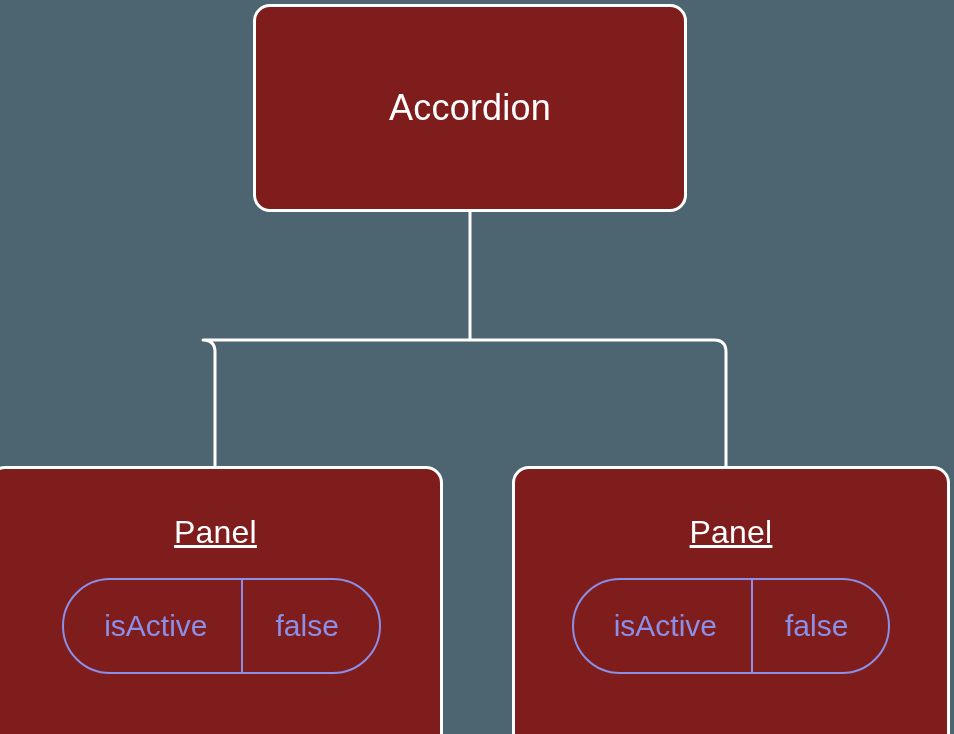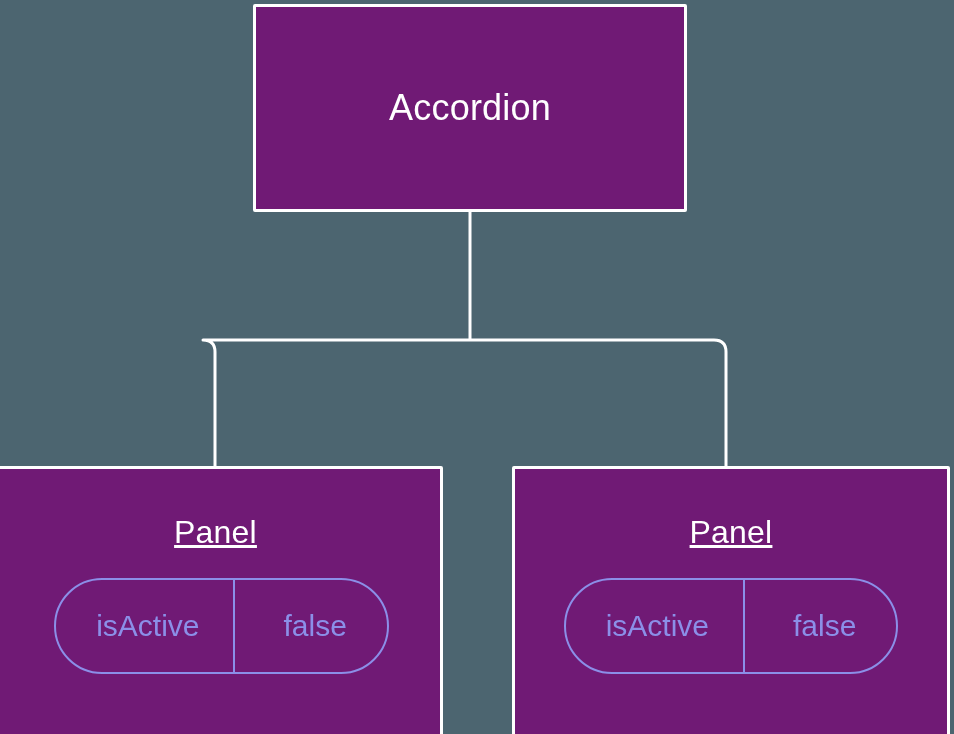--- a/index.html
+++ b/index.html
@@ -22,23 +22,23 @@
     position: absolute;
     left: 0; top: 0;
     width: 954px; height: 734px;
     pointer-events: none;
   }
 
   
   .node {
     position: absolute;
     box-sizing: border-box;
-    background: #701a75;
+    background: #7f1d1d;
     border: 3px solid #ffffff;
-    border-radius: 2px;
+    border-radius: 17px;
     display: flex;
     flex-direction: column;
     align-items: center;
   }
 
   
   .node-root {
     left: 253px;
     top: 4px;
     width: 434px;
@@ -100,21 +100,21 @@
     font-size: 30px;
     color: #8b8fe8;
     line-height: 1;
     white-space: nowrap;
   }
   .pill-key {
     padding: 0 34px 0 40px;
     border-right: 2px solid #8b8fe8;
   }
   .pill-val {
-    padding: 0 40px 0 48px;
+    padding: 0 40px 0 32px;
   }
 </style>
 </head>
 <body>
 
 <div id="stage">
 
   <svg id="connectors" viewBox="0 0 954 734" width="954" height="734" fill="none">
 
     <path d="M470 211 L470 340" stroke="#ffffff" stroke-width="3" fill="none" stroke-linecap="butt"></path>

